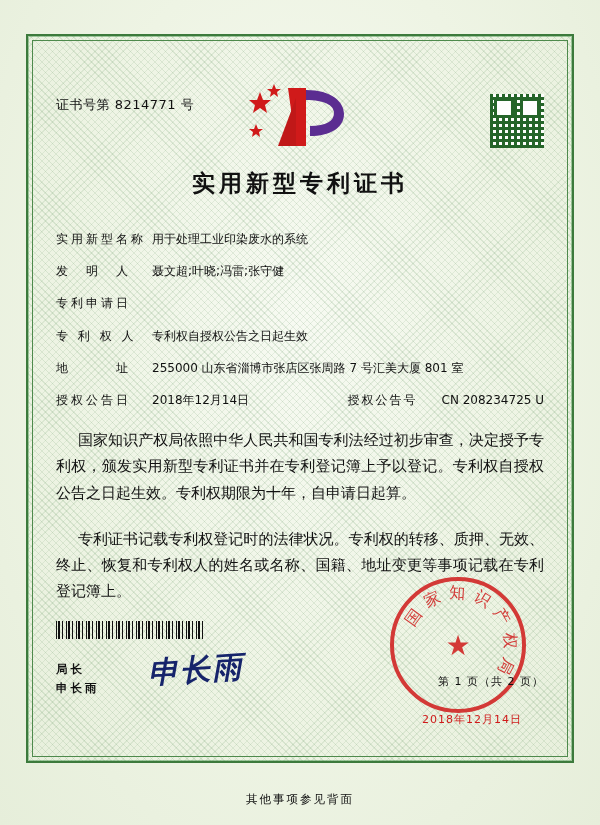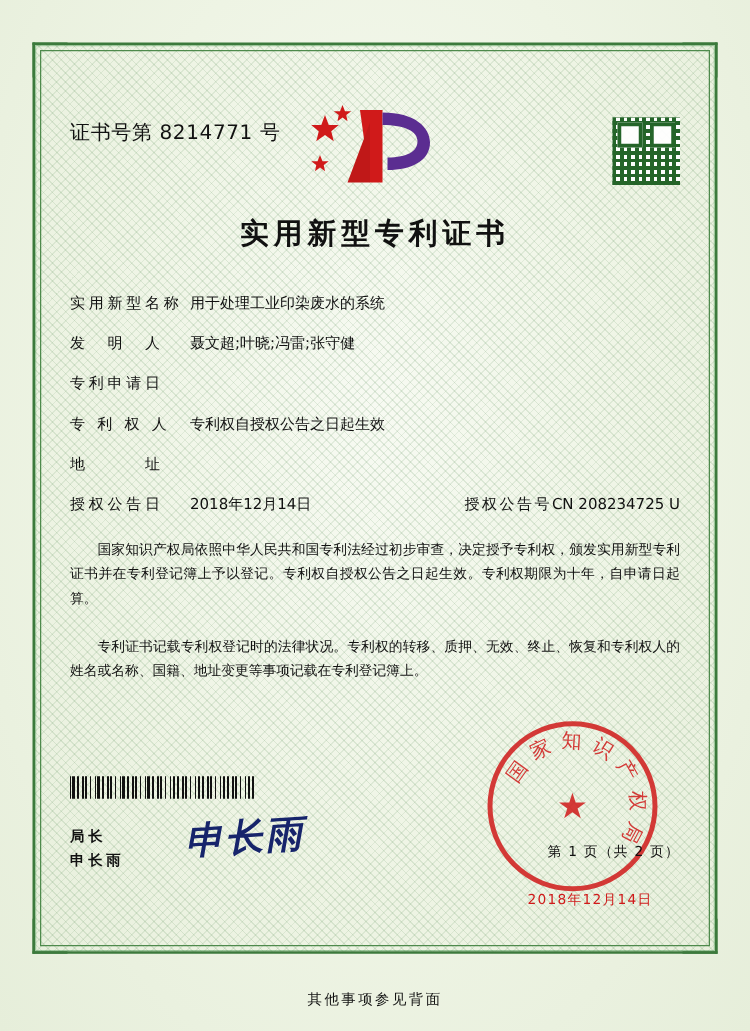--- a/index.html
+++ b/index.html
@@ -34,21 +34,21 @@
     background:
       repeating-linear-gradient(45deg, rgba(60,122,60,.13) 0 1px, transparent 1px 5px),
       repeating-linear-gradient(-45deg, rgba(60,122,60,.10) 0 1px, transparent 1px 5px);
     pointer-events:none;
   }
   .content{
     position:absolute;
     left:56px;top:58px;right:56px;bottom:90px;
   }
   .cert-no{
-    font-size:16px;color:#111;
+    font-size:13px;color:#111;
     margin-top:38px;
     letter-spacing:.5px;
   }
   .qr{
     position:absolute;right:0;top:36px;
     width:54px;height:54px;
     background:
       repeating-linear-gradient(0deg,#1b5e20 0 3px,transparent 3px 6px),
       repeating-linear-gradient(90deg,#1b5e20 0 3px,transparent 3px 6px);
     background-color:#fff;
@@ -93,24 +93,24 @@
   .row .val{
     flex:1 1 auto;
     white-space:nowrap;
     overflow:hidden;
   }
   .row .lab2{
     flex:0 0 auto;
     letter-spacing:2px;
     margin-left:18px;
   }
-  .row .val2{flex:0 0 auto;margin-left:0;}
+  .row .val2{flex:0 0 auto;margin-left:24px;}
   .para{
     margin-top:20px;
-    font-size:11px;
+    font-size:15px;
     line-height:1.75;
     text-align:justify;
     color:#111;
     text-indent:22px;
   }
   .barcode{
     position:absolute;
     left:0;bottom:96px;
     width:150px;height:18px;
     background:repeating-linear-gradient(90deg,
@@ -215,20 +215,21 @@
         <span class="lab">专利申请日</span>
       </div>
 
       <div class="row">
         <span class="lab">专 利 权 人</span>
         <span class="val">专利权自授权公告之日起生效</span>
       </div>
 
       <div class="row">
         <span class="lab">地　　　址</span>
+        <span class="val">255000  山东省淄博市张店区张周路 7 号汇美大厦 801 室</span>
       </div>
 
       <div class="row">
         <span class="lab">授权公告日</span>
         <span class="val">2018年12月14日</span>
         <span class="lab2">授权公告号</span>
         <span class="val2">CN 208234725 U</span>
       </div>
 
     </div>

